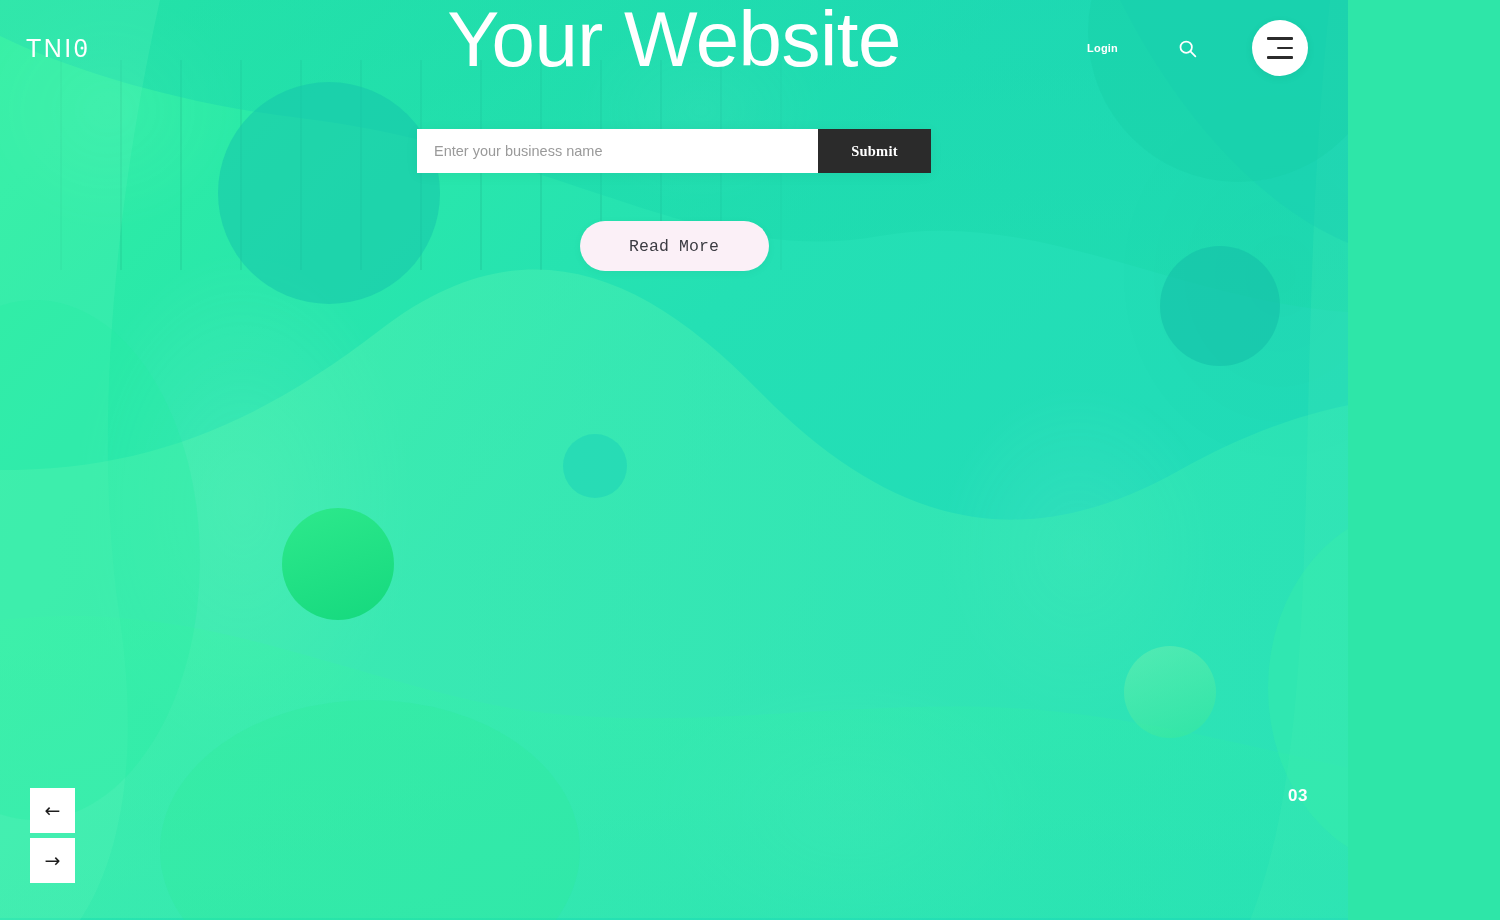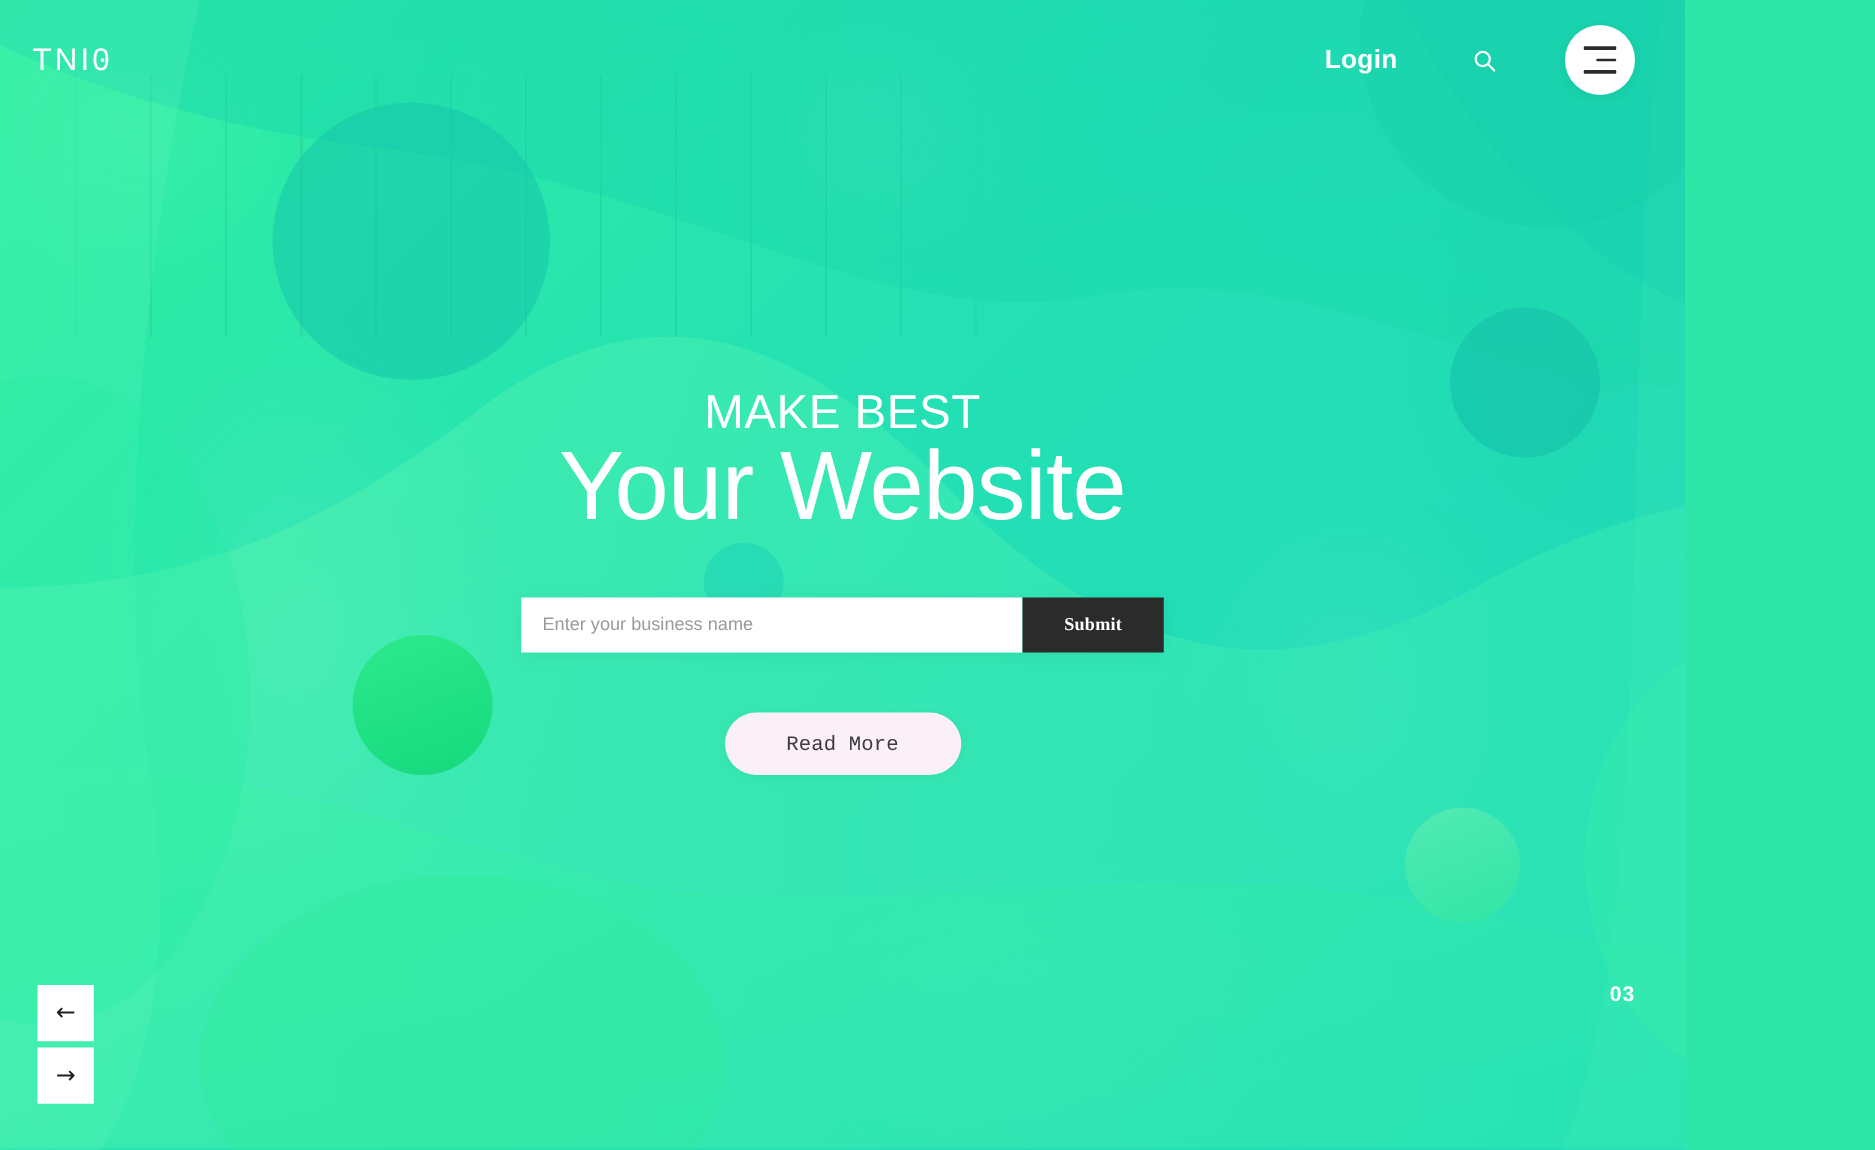--- a/index.html
+++ b/index.html
@@ -71,21 +71,21 @@
   }
   .logo .zero { position:relative; display:inline-block; }
   .logo .zero::after{
     content:""; position:absolute; left:50%; top:50%;
     width:3px; height:3px; border-radius:50%;
     background:#fff; transform:translate(-50%,-50%);
   }
   .nav-right { margin-left:auto; display:flex; align-items:center; gap:0; }
 
   .login-link {
-    color:#ffffff; font-size:21px; font-weight:700; text-decoration:none;
+    color:#ffffff; font-size:11px; font-weight:700; text-decoration:none;
     letter-spacing:.2px; margin-right:54px;
   }
   .search-btn {
     width:30px; height:30px; display:flex; align-items:center; justify-content:center;
     background:none; border:none; cursor:pointer; margin-right:50px;
   }
   .search-btn svg { display:block; }
 
   .menu-btn {
     width:56px; height:56px; border-radius:50%; background:#ffffff;
@@ -220,21 +220,20 @@
 
       <button class="menu-btn">
         <span class="bar b1"></span>
         <span class="bar b2"></span>
         <span class="bar b3"></span>
       </button>
     </nav>
   </header>
 
   <section class="hero">
-    <div class="hero-sub">MAKE BEST</div>
     <h1 class="hero-title">Your Website</h1>
 
     <form class="search-form">
       <input class="biz-input" type="text" placeholder="Enter your business name" style="">
       <button class="submit-btn" type="submit">Submit</button>
     </form>
 
     <button class="read-more">Read More</button>
   </section>
 

